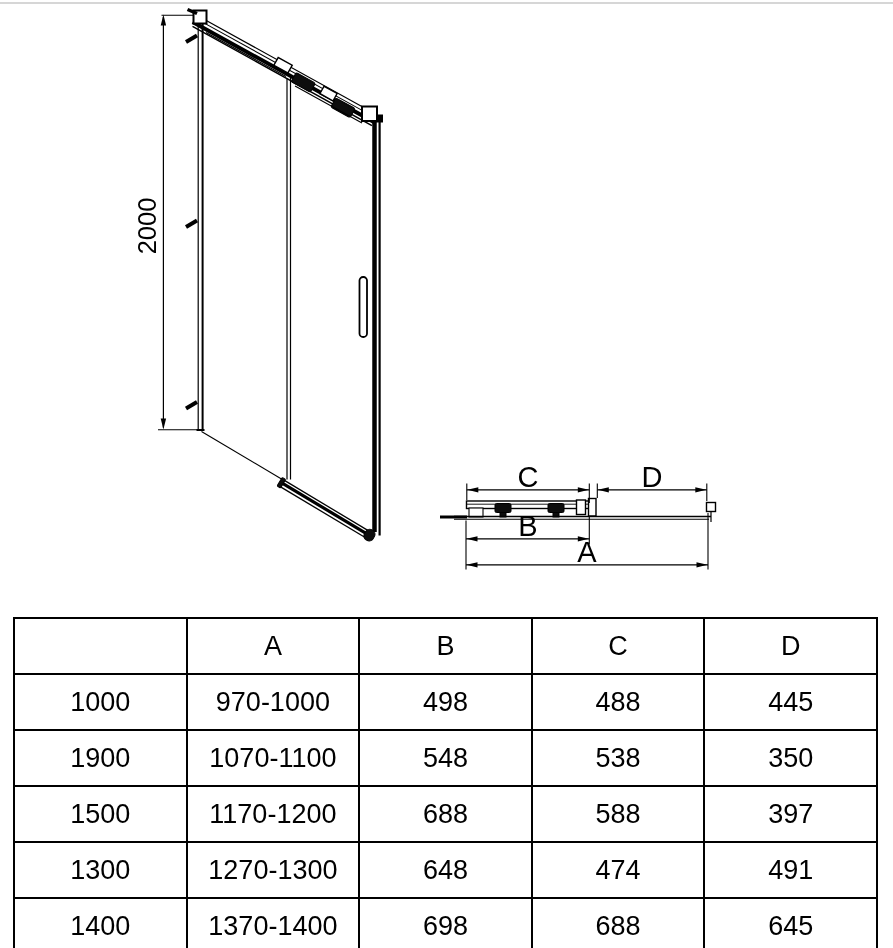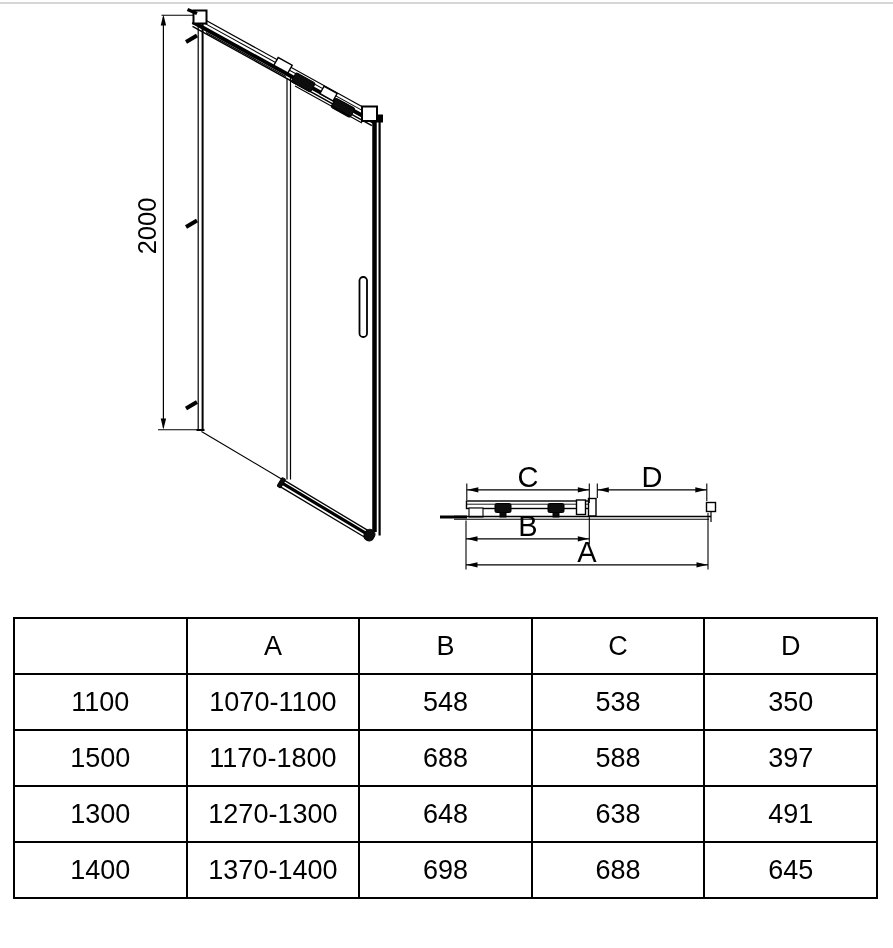--- a/index.html
+++ b/index.html
@@ -189,38 +189,45 @@
     </colgroup>
     <tbody>
       <tr>
         <td></td>
         <td>A</td>
         <td>B</td>
         <td>C</td>
         <td>D</td>
       </tr>
       <tr>
-        <td>1100</td>
+        <td>1000</td>
+        <td>970-1000</td>
+        <td>498</td>
+        <td>488</td>
+        <td>445</td>
+      </tr>
+      <tr>
+        <td>1900</td>
         <td>1070-1100</td>
         <td>548</td>
         <td>538</td>
         <td>350</td>
       </tr>
       <tr>
         <td>1500</td>
-        <td>1170-1800</td>
+        <td>1170-1200</td>
         <td>688</td>
         <td>588</td>
         <td>397</td>
       </tr>
       <tr>
         <td>1300</td>
         <td>1270-1300</td>
         <td>648</td>
-        <td>638</td>
+        <td>474</td>
         <td>491</td>
       </tr>
       <tr>
         <td>1400</td>
         <td>1370-1400</td>
         <td>698</td>
         <td>688</td>
         <td>645</td>
       </tr>
     </tbody>

